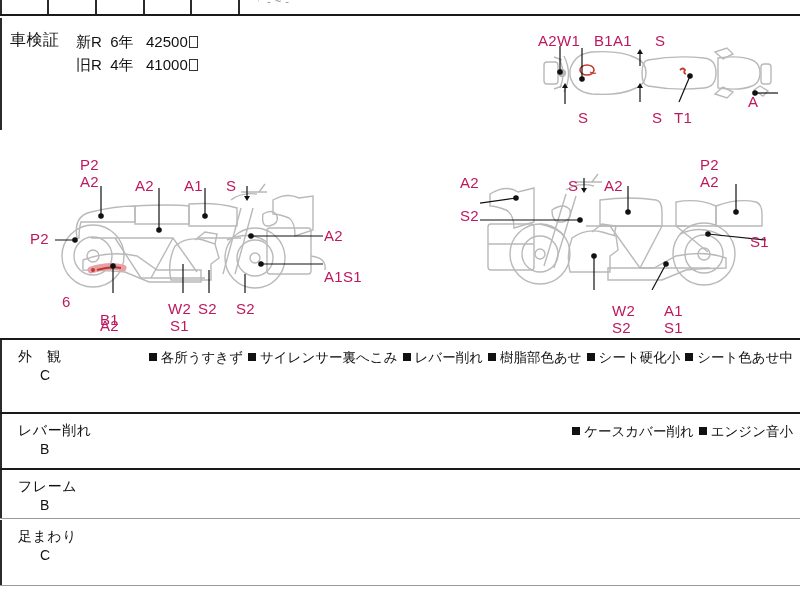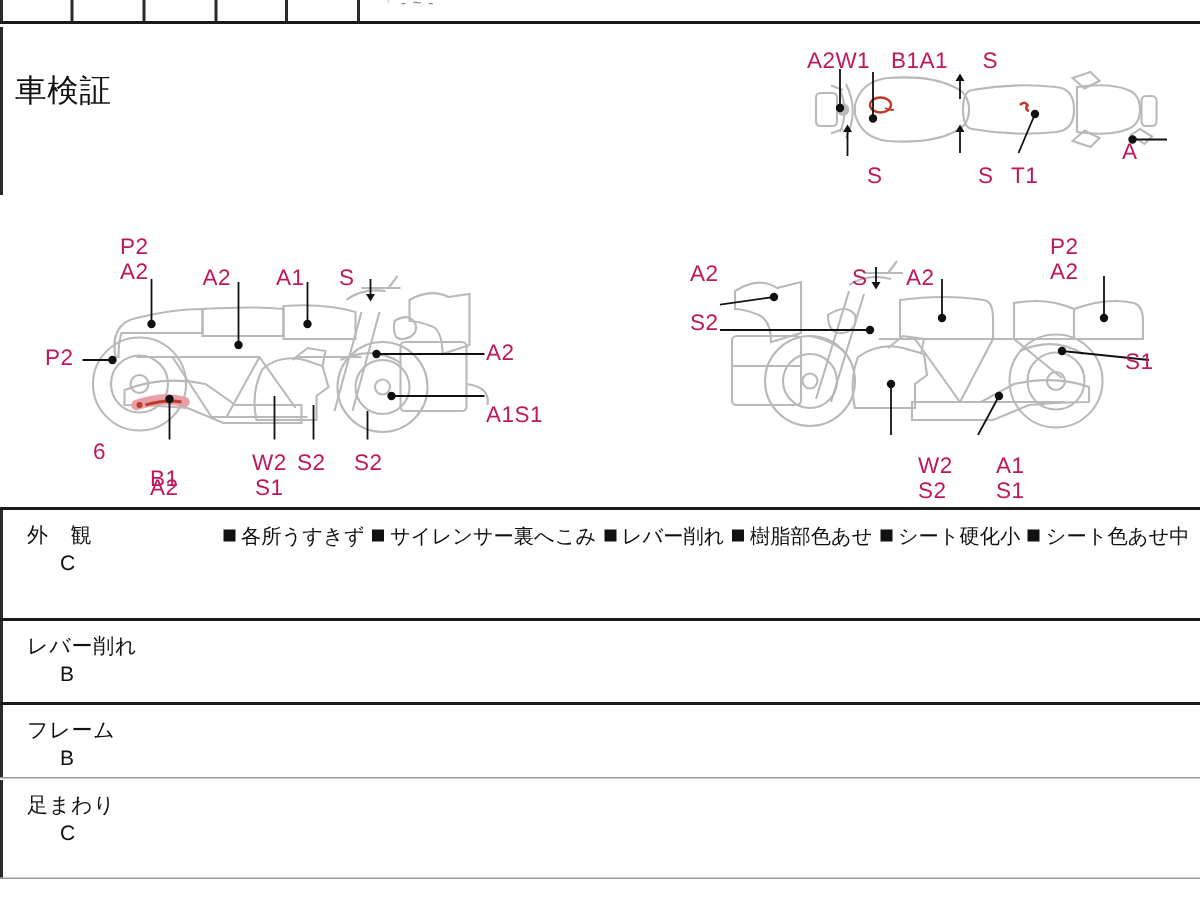--- a/index.html
+++ b/index.html
@@ -32,22 +32,22 @@
     font-size: 11px; color: #8d8d8d; white-space: nowrap;
     letter-spacing: .5px;
   }
 
   
   .shaken {
     position: absolute; left: 0; top: 18px; width: 800px; height: 112px;
     border-left: 2px solid #2b2b2b;
   }
   .shaken-label {
-    position: absolute; left: 8px; top: 28px;
-    font-size: 21px; letter-spacing: .5px;
+    position: absolute; left: 8px; top: 12px;
+    font-size: 16px; letter-spacing: .5px;
   }
   .shaken-lines {
     position: absolute; left: 74px; top: 12px;
     font-size: 15px; line-height: 23px;
   }
   .shaken-lines .ln { white-space: pre; }
   .km-box {
     display: inline-block; width: 9px; height: 12px;
     border: 1px solid #333; vertical-align: -1px; margin-left: 1px;
   }
@@ -101,20 +101,24 @@
     <div class="cell" style="left:47px;width:48px;"></div>
     <div class="cell" style="left:95px;width:48px;"></div>
     <div class="cell" style="left:143px;width:47px;"></div>
     <div class="cell" style="left:190px;width:48px;"></div>
     <div class="cell" style="left:238px;width:562px;"></div>
     <div class="frag">「 ‐  ~ ‐</div>
   </div>
 
   <div class="shaken">
     <div class="shaken-label">車検証</div>
+    <div class="shaken-lines">
+      <div class="ln"><span>新R  6年   42500</span><span class="km-box"></span></div>
+      <div class="ln"><span>旧R  4年   41000</span><span class="km-box"></span></div>
+    </div>
   </div>
 
   <div class="diagram" style="left:540px;top:40px;">
     <svg width="250" height="70" viewBox="0 0 250 70">
       <g fill="none" stroke="#b9b9b9" stroke-width="1.4">
 
         <rect x="4" y="22" rx="3" ry="3" width="14" height="22"></rect>
         <path d="M20 20 q6 14 0 28"></path>
         <path d="M24 16 q9 18 0 36"></path>
         <circle cx="22" cy="33" r="3.5" fill="#b9b9b9"></circle>
@@ -327,20 +331,23 @@
     <div class="cond-name">外　観</div>
     <div class="cond-grade">C</div>
     <div class="cond-items">
       <span class="itm"><span class="bullet"></span><span>各所うすきず</span></span><span class="itm"><span class="bullet"></span><span>サイレンサー裏へこみ</span></span><span class="itm"><span class="bullet"></span><span>レバー削れ</span></span><span class="itm"><span class="bullet"></span><span>樹脂部色あせ</span></span><span class="itm"><span class="bullet"></span><span>シート硬化小</span></span><span class="itm"><span class="bullet"></span><span>シート色あせ中</span></span>
     </div>
   </div>
 
   <div class="cond-row" style="top:414px;height:54px;">
     <div class="cond-name">レバー削れ</div>
     <div class="cond-grade">B</div>
+    <div class="cond-items">
+      <span class="itm"><span class="bullet"></span><span>ケースカバー削れ</span></span><span class="itm"><span class="bullet"></span><span>エンジン音小</span></span>
+    </div>
   </div>
 
   <div class="cond-row" style="top:470px;height:48px;padding-left:16px;">
     <div class="cond-name">フレーム</div>
     <div class="cond-grade">B</div>
   </div>
 
   <div class="cond-row" style="top:520px;height:65px;">
     <div class="cond-name">足まわり</div>
     <div class="cond-grade">C</div>

